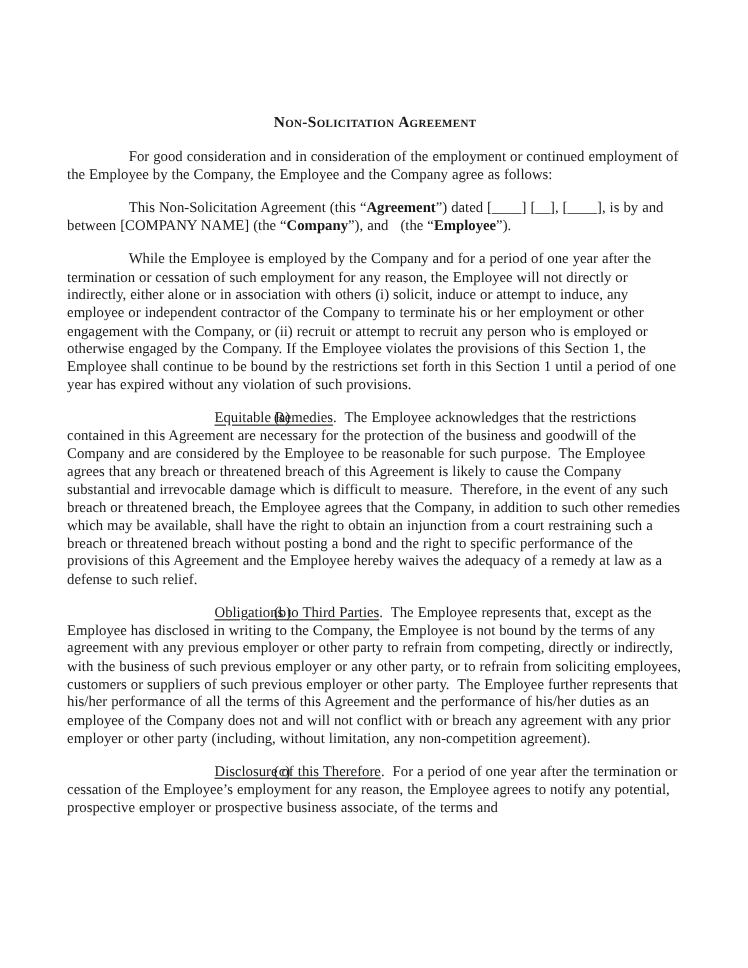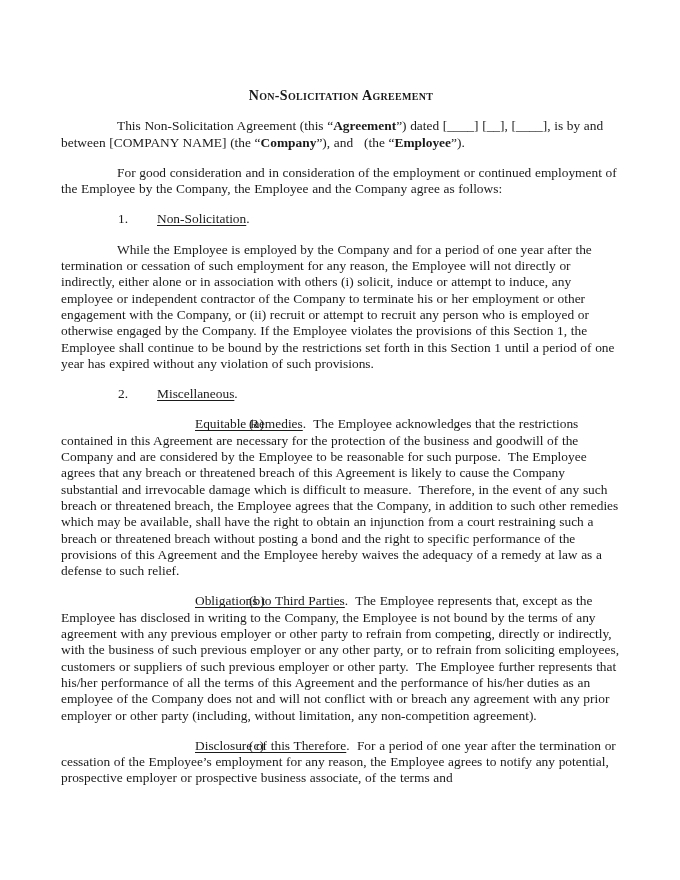--- a/index.html
+++ b/index.html
@@ -11,21 +11,21 @@
     position: relative;
     width: 680px;
     height: 880px;
     background: #ffffff;
     font-family: "Liberation Serif", "DejaVu Serif", serif;
     overflow: hidden;
   }
   .content {
     position: absolute;
     left: 61px;
-    top: 88px;
+    top: 104px;
     width: 560px;
     font-size: 13.4px;
     line-height: 16.3px;
     text-align: left;
     word-spacing: 0.3px;
   }
   .doc-title {
     text-align: center;
     font-weight: bold;
     font-variant: small-caps;
@@ -57,22 +57,20 @@
     text-underline-offset: 2px;
   }
   .bold { font-weight: bold; }
 </style>
 </head>
 <body>
 
 <div class="page" style="background: rgb(255, 255, 255); color: rgb(26, 26, 26);">
   <div class="content" id="doc-content">
     <p class="doc-title">Non-Solicitation Agreement</p>
-  <p class="para"><span class="">This Non-Solicitation Agreement (this “</span><span class="bold">Agreement</span><span class="">”) dated [____] [__], [____], is by and between [COMPANY NAME] (the “</span><span class="bold">Company</span><span class="">”), and&nbsp;&nbsp; (the “</span><span class="bold">Employee</span><span class="">”).</span></p>
-      <p class="para"><span class="">For good consideration and in consideration of the employment or continued employment of the Employee by the Company, the Employee and the Company agree as follows:</span></p>
-      <p class="sec-heading"><span class="sec-num">1.</span><span class="u">Non-Solicitation</span><span>.</span></p>
+  <p class="para"><span class="">For good consideration and in consideration of the employment or continued employment of the Employee by the Company, the Employee and the Company agree as follows:</span></p>
+      <p class="para"><span class="">This Non-Solicitation Agreement (this “</span><span class="bold">Agreement</span><span class="">”) dated [____] [__], [____], is by and between [COMPANY NAME] (the “</span><span class="bold">Company</span><span class="">”), and&nbsp;&nbsp; (the “</span><span class="bold">Employee</span><span class="">”).</span></p>
       <p class="para"><span class="">While the Employee is employed by the Company and for a period of one year after the termination or cessation of such employment for any reason, the Employee will not directly or indirectly, either alone or in association with others (i) solicit, induce or attempt to induce, any employee or independent contractor of the Company to terminate his or her employment or other engagement with the Company, or (ii) recruit or attempt to recruit any person who is employed or otherwise engaged by the Company. If the Employee violates the provisions of this Section 1, the Employee shall continue to be bound by the restrictions set forth in this Section 1 until a period of one year has expired without any violation of such provisions.</span></p>
-      <p class="sec-heading"><span class="sec-num">2.</span><span class="u">Miscellaneous</span><span>.</span></p>
       <p class="para sub-para"><span class="sub-label">(a)</span><span class="u">Equitable Remedies</span><span class="">.&nbsp; The Employee acknowledges that the restrictions contained in this Agreement are necessary for the protection of the business and goodwill of the Company and are considered by the Employee to be reasonable for such purpose.&nbsp; The Employee agrees that any breach or threatened breach of this Agreement is likely to cause the Company substantial and irrevocable damage which is difficult to measure.&nbsp; Therefore, in the event of any such breach or threatened breach, the Employee agrees that the Company, in addition to such other remedies which may be available, shall have the right to obtain an injunction from a court restraining such a breach or threatened breach without posting a bond and the right to specific performance of the provisions of this Agreement and the Employee hereby waives the adequacy of a remedy at law as a defense to such relief.</span></p>
       <p class="para sub-para"><span class="sub-label">(b)</span><span class="u">Obligations to Third Parties</span><span class="">.&nbsp; The Employee represents that, except as the Employee has disclosed in writing to the Company, the Employee is not bound by the terms of any agreement with any previous employer or other party to refrain from competing, directly or indirectly, with the business of such previous employer or any other party, or to refrain from soliciting employees, customers or suppliers of such previous employer or other party.&nbsp; The Employee further represents that his/her performance of all the terms of this Agreement and the performance of his/her duties as an employee of the Company does not and will not conflict with or breach any agreement with any prior employer or other party (including, without limitation, any non-competition agreement).</span></p>
       <p class="para sub-para"><span class="sub-label">(c)</span><span class="u">Disclosure of this Therefore</span><span class="">.&nbsp; For a period of one year after the termination or cessation of the Employee’s employment for any reason, the Employee agrees to notify any potential, prospective employer or prospective business associate, of the terms and</span></p>
     </div>
 </div>
 
 </body></html>

